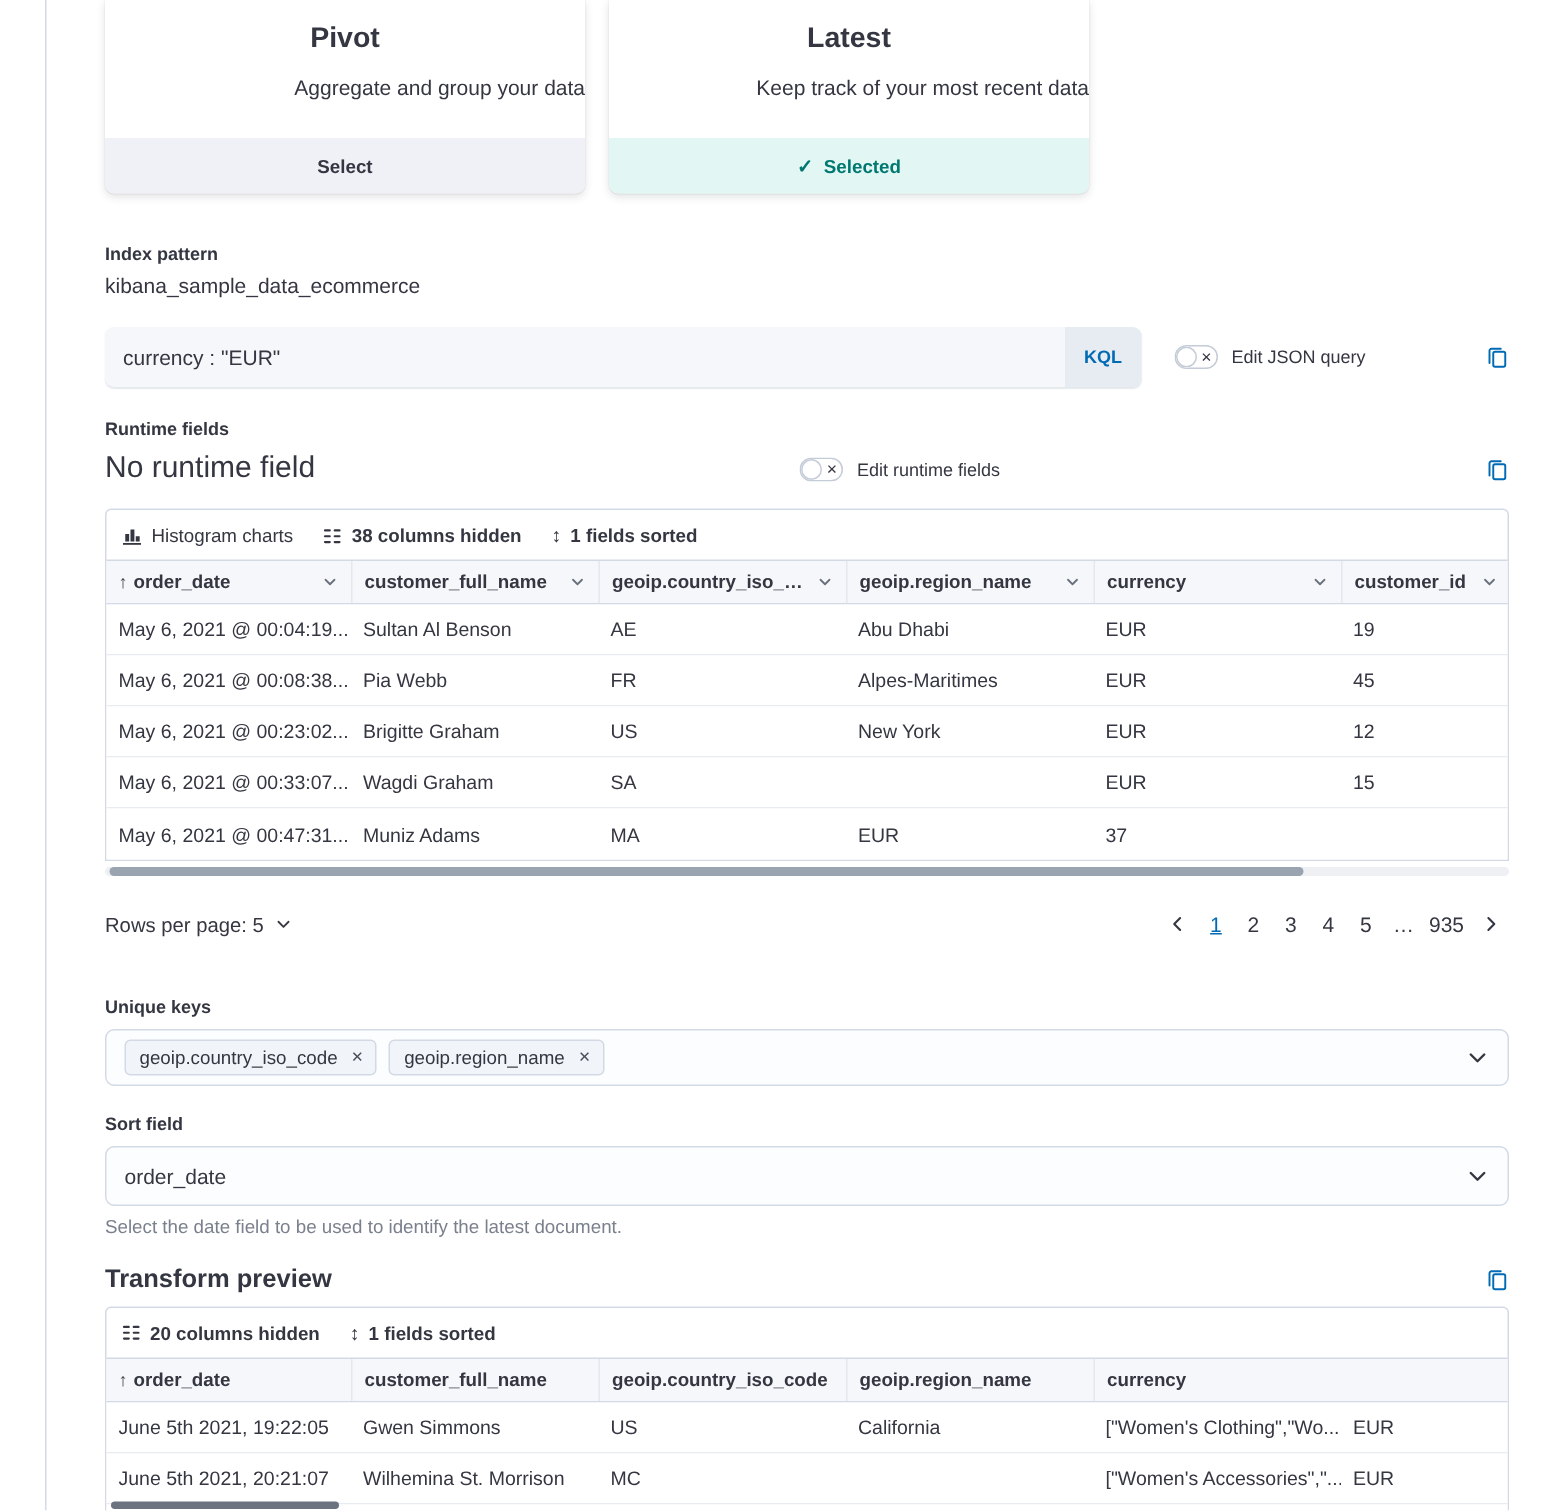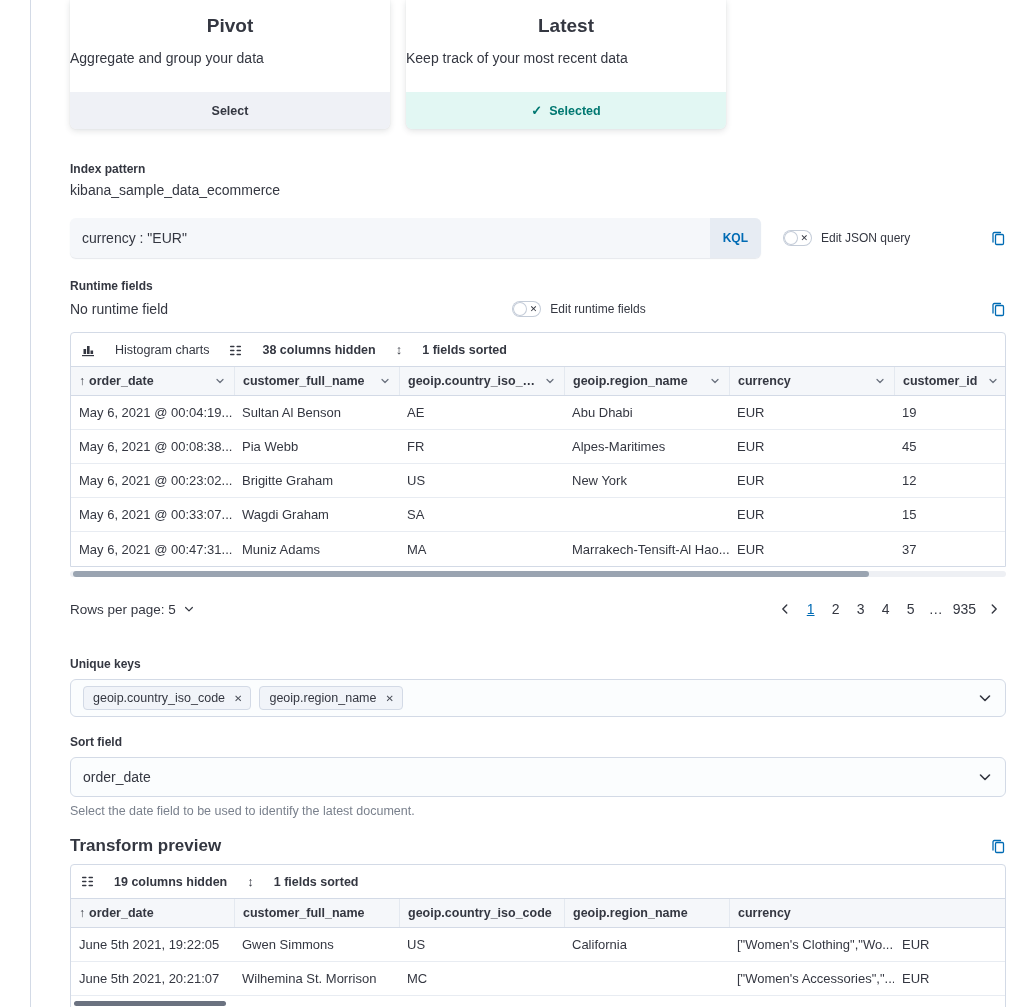--- a/index.html
+++ b/index.html
@@ -13,21 +13,21 @@
   .content { position:absolute; left:70px; top:0; width:936px; }
 
   
   .cards { display:flex; gap:16px; }
   .card {
     width:320px; height:129px; background:#fff; border-radius:0 0 6px 6px;
     box-shadow:0 2px 6px rgba(52,55,65,.14), 0 0 1px rgba(52,55,65,.18);
     display:flex; flex-direction:column;
   }
   .card-title { text-align:center; font-size:19px; font-weight:700; margin-top:15px; }
-  .card-desc  { text-align:left; font-size:14px; margin-top:13px; }
+  .card-desc  { text-align:right; font-size:14px; margin-top:13px; }
   .card-footer {
     margin-top:auto; height:37px; display:flex; align-items:center; justify-content:center;
     gap:7px; font-size:12.5px; font-weight:700; border-radius:0 0 6px 6px; cursor:pointer;
   }
   .footer-pivot  { background:#eff1f6; color:#343741; }
   .footer-latest { background:#e2f7f3; color:#007871; }
   .check { font-size:13px; font-weight:700; }
 
   
   .label-sm { font-size:12px; font-weight:700; line-height:15px; }
@@ -50,28 +50,28 @@
     box-shadow:inset 0 0 0 1px #c4ccd8; position:relative; display:inline-block; flex:none; cursor:pointer; }
   .switch .thumb { position:absolute; left:1px; top:1px; width:14px; height:14px; border-radius:50%;
     background:#fff; box-shadow:inset 0 0 0 1px #c4ccd8; }
   .switch .xmark { position:absolute; right:4px; top:1px; font-size:9px; line-height:14px; color:#343741; }
   .toggle-label { font-size:12px; margin-left:9px; }
   .ml22 { margin-left:22px; }
   .copy-btn { margin-left:auto; cursor:pointer; display:flex; align-items:center; }
 
   .runtime-label { margin-top:21px; }
   .runtime-row { display:flex; align-items:center; margin-top:7px; }
-  .runtime-val { font-size:14px; }
+  .runtime-val { font-size:20px; }
   .push { margin-left:auto; }
 
   
   .grid { width:936px; border:1px solid #d3dae6; border-radius:4px 4px 0 0; margin-top:15px; background:#fff; }
   .grid-toolbar { display:flex; align-items:center; gap:20px; height:34px; padding:0 10px;
     border-bottom:1px solid #d3dae6; }
-  .tool-btn { display:flex; align-items:center; gap:20px; font-size:12.5px; font-weight:500; cursor:pointer; }
+  .tool-btn { display:flex; align-items:center; gap:6px; font-size:12.5px; font-weight:500; cursor:pointer; }
   .sorticon { font-size:13px; }
   .grid-head { display:flex; background:#f5f7fa; border-bottom:1px solid #d3dae6; }
   .hcell { height:28px; display:flex; align-items:center; gap:4px; padding:0 8px;
     font-size:12.5px; font-weight:700; flex:none; overflow:hidden; cursor:pointer; }
   .hcell + .hcell { border-left:1px solid #e4e9f0; }
   .htext { white-space:nowrap; overflow:hidden; text-overflow:ellipsis; }
   .hcell .chev { margin-left:auto; flex:none; }
   .sortA { font-size:12px; flex:none; }
   .grow { display:flex; border-bottom:1px solid #e8ecf2; height:34px; background:#fff; }
   .grow:last-child { border-bottom:none; }
@@ -271,21 +271,20 @@
           <div class="gcell col1">Wagdi Graham</div>
           <div class="gcell col2">SA</div>
           <div class="gcell col3"></div>
           <div class="gcell col4">EUR</div>
           <div class="gcell col5">15</div>
         </div>
         <div class="grow">
           <div class="gcell col0">May 6, 2021 @ 00:47:31...</div>
           <div class="gcell col1">Muniz Adams</div>
           <div class="gcell col2">MA</div>
-          <div class="gcell col3">Marrakech-Tensift-Al Hao...</div>
           <div class="gcell col4">EUR</div>
           <div class="gcell col5">37</div>
         </div>
       </div>
   </div>
   <div class="scrolltrack">
     <div class="scrollthumb"></div>
   </div>
 
   <div class="pag-row">
@@ -362,21 +361,21 @@
     <div class="grid-toolbar">
       <span class="tool-btn" style="font-weight:700;">
         <svg width="13" height="13" viewBox="0 0 14 14" fill="#343741">
           <rect x="1" y="2" width="5" height="1.6" rx="0.8"></rect>
             <rect x="1" y="6.2" width="5" height="1.6" rx="0.8"></rect>
           <rect x="1" y="10.4" width="5" height="1.6" rx="0.8"></rect>
             <rect x="8" y="2" width="5" height="1.6" rx="0.8"></rect>
           <rect x="8" y="6.2" width="5" height="1.6" rx="0.8"></rect>
             <rect x="8" y="10.4" width="5" height="1.6" rx="0.8"></rect>
         </svg>
-        <span>19 columns hidden</span>
+        <span>20 columns hidden</span>
       </span>
       <span class="tool-btn" style="font-weight:700;">
         <span class="sorticon">↕</span>
         <span>1 fields sorted</span>
       </span>
     </div>
     <div class="grid-head">
         <div class="hcell col0">
           <span class="sortA">↑</span>
           <span class="htext">order_date</span>

